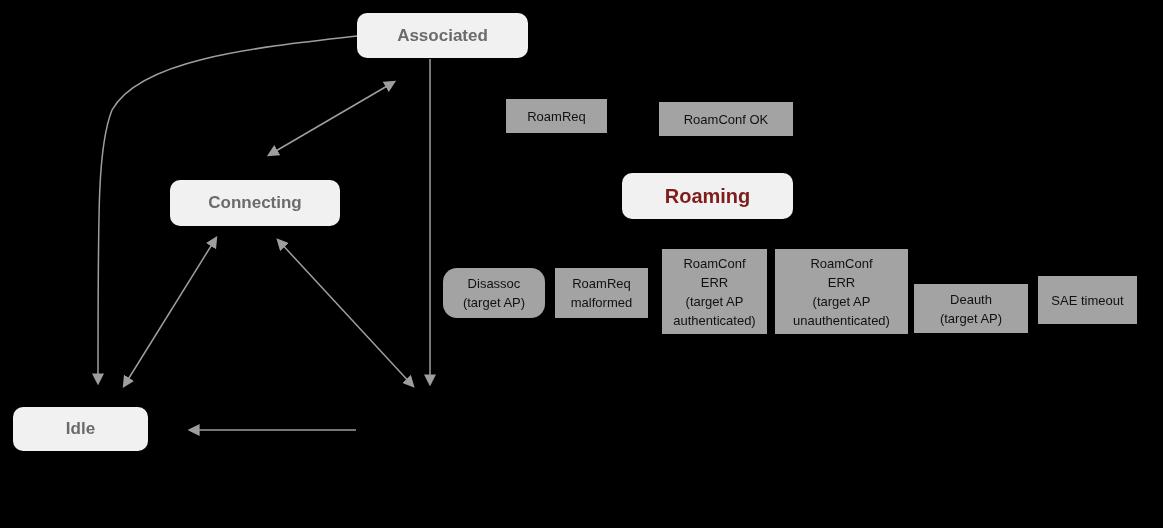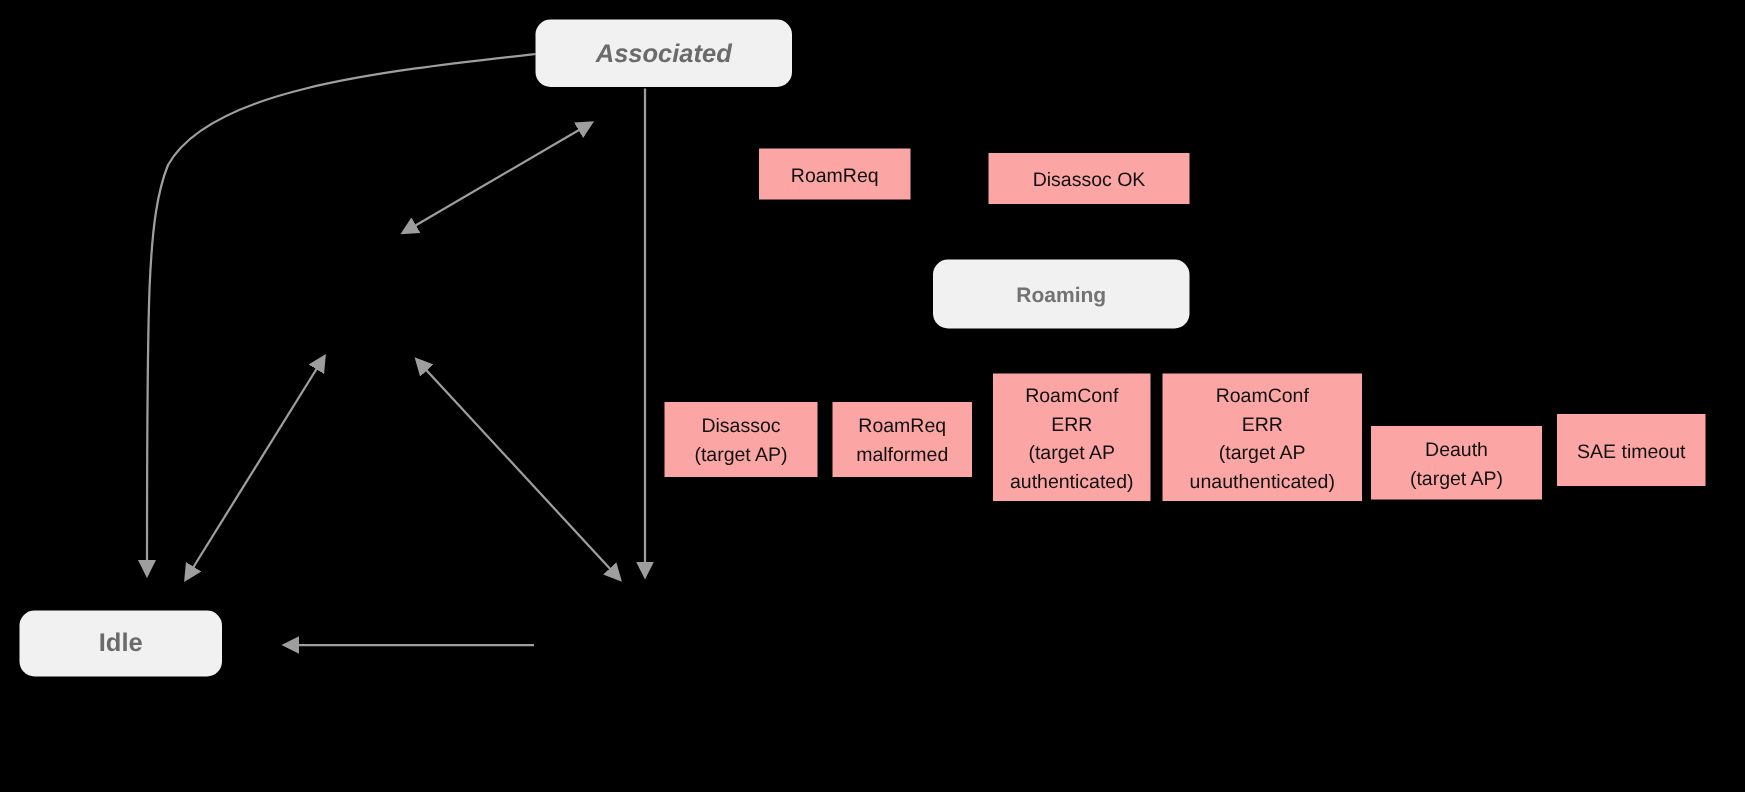--- a/index.html
+++ b/index.html
@@ -28,45 +28,45 @@
     border-radius: 10px;
     display: flex;
     align-items: center;
     justify-content: center;
     font-weight: bold;
     font-size: 17px;
     color: #6b6b6b;
     text-align: center;
   }
   .state.roaming {
-    color: #737373;
-    font-size: 14px;
+    color: #7f1d1d;
+    font-size: 20px;
   }
   .event {
     position: absolute;
-    background: #fca5a5;
+    background: #a3a3a3;
     display: flex;
     align-items: center;
     justify-content: center;
     font-size: 13px;
     line-height: 19px;
     color: #111111;
     text-align: center;
     white-space: pre-line;
   }
   
-  .st-associated    { left: 357px; top: 13px;  width: 171px; height: 45px; font-style: italic; }
+  .st-associated    { left: 357px; top: 13px;  width: 171px; height: 45px; }
   .st-connecting    { left: 170px; top: 180px; width: 170px; height: 46px; }
   .st-roaming       { left: 622px; top: 173px; width: 171px; height: 46px; }
   .st-idle          { left: 13px;  top: 407px; width: 135px; height: 44px; }
   .st-disconnecting { left: 357px; top: 407px; width: 171px; height: 44px; }
   
   .ev-roamreq            { left: 506px;  top: 99px;  width: 101px; height: 34px; }
   .ev-roamconf-ok        { left: 659px;  top: 102px; width: 134px; height: 34px; }
-  .ev-disassoc           { left: 443px;  top: 268px; width: 102px; height: 50px; }
+  .ev-disassoc           { left: 443px;  top: 268px; width: 102px; height: 50px; border-radius: 14px; }
   .ev-roamreq-malformed  { left: 555px;  top: 268px; width: 93px;  height: 50px; }
   .ev-err-auth           { left: 662px;  top: 249px; width: 105px; height: 85px; }
   .ev-err-unauth         { left: 775px;  top: 249px; width: 133px; height: 85px; }
   .ev-deauth             { left: 914px;  top: 284px; width: 114px; height: 49px; }
   .ev-sae-timeout        { left: 1038px; top: 276px; width: 99px;  height: 48px; }
 </style>
 </head>
 <body>
 
 <div class="canvas">
@@ -79,25 +79,26 @@
     </defs>
     <path d="M 357 36 C 250 48, 140 60, 112 110 C 98 145, 98 200, 98 383" fill="none" stroke="#9e9e9e" stroke-width="1.5" marker-end="url(#arrow)"></path>
     <line x1="394" y1="82" x2="269" y2="155" stroke="#9e9e9e" stroke-width="1.5" marker-start="url(#arrow)" marker-end="url(#arrow)"></line>
     <line x1="216" y1="238" x2="124" y2="386" stroke="#9e9e9e" stroke-width="1.5" marker-start="url(#arrow)" marker-end="url(#arrow)"></line>
     <line x1="278" y1="240" x2="413" y2="386" stroke="#9e9e9e" stroke-width="1.5" marker-start="url(#arrow)" marker-end="url(#arrow)"></line>
     <line x1="430" y1="59" x2="430" y2="384" stroke="#9e9e9e" stroke-width="1.5" marker-end="url(#arrow)"></line>
     <line x1="356" y1="430" x2="190" y2="430" stroke="#9e9e9e" stroke-width="1.5" marker-end="url(#arrow)"></line>
   </svg>
 
   <div class="state st-associated">Associated</div>
+  <div class="state st-connecting">Connecting</div>
   <div class="state roaming st-roaming">Roaming</div>
   <div class="state st-idle">Idle</div>
 
   <div class="event ev-roamreq">RoamReq</div>
-  <div class="event ev-roamconf-ok">Disassoc OK</div>
+  <div class="event ev-roamconf-ok">RoamConf OK</div>
   <div class="event ev-disassoc">Disassoc
 (target AP)</div>
   <div class="event ev-roamreq-malformed">RoamReq
 malformed</div>
   <div class="event ev-err-auth">RoamConf
 ERR
 (target AP
 authenticated)</div>
   <div class="event ev-err-unauth">RoamConf
 ERR

